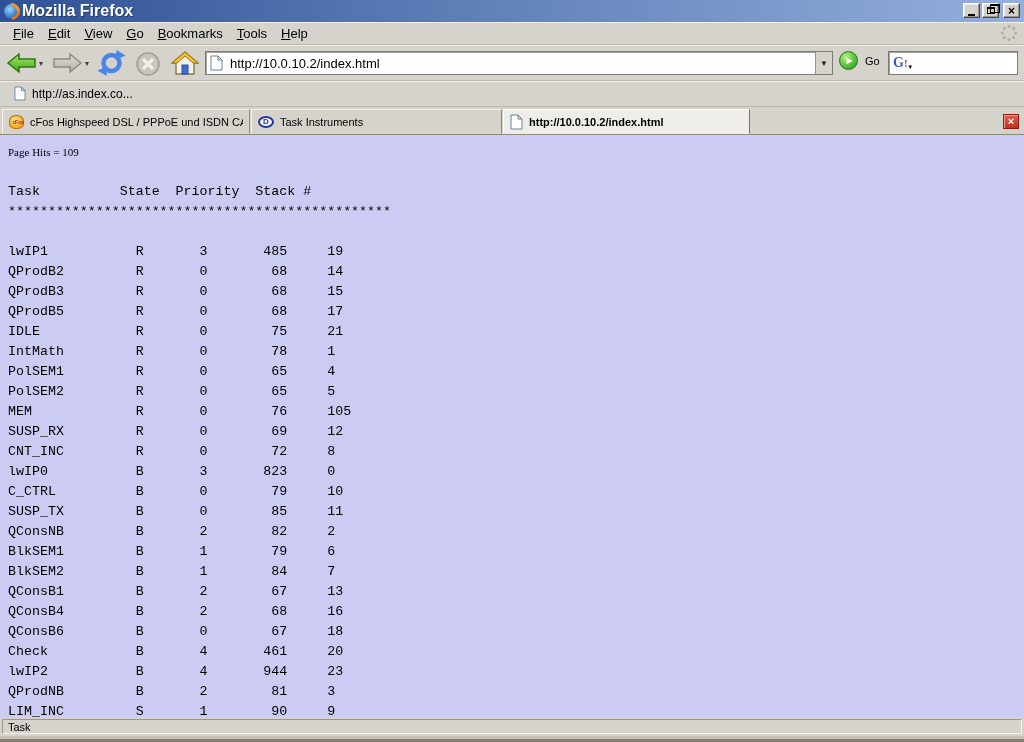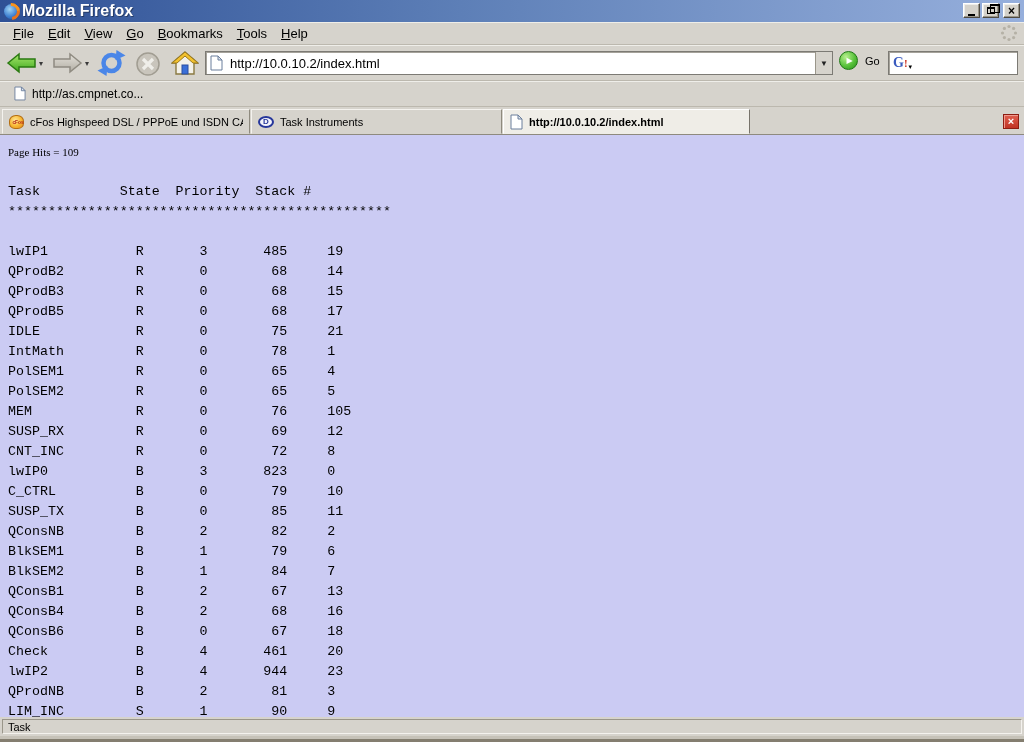--- a/index.html
+++ b/index.html
@@ -253,21 +253,21 @@
     <input type="text" value="" style="">
   </div>
 </div>
 
 <div class="bookmarksbar">
   <div class="bookmark-item">
     <svg width="12" height="15" viewBox="0 0 13 16">
       <path d="M1 1 h7 l4 4 v10 h-11 z" fill="#fff" stroke="#6b7f9c"></path>
       <path d="M8 1 l4 4 h-4 z" fill="#dfe6f0" stroke="#6b7f9c"></path>
     </svg>
-    <span>http://as.cmpnet.co...</span>
+    <span>http://as.index.co...</span>
   </div>
 </div>
 
 <div class="tabbar">
   <div class="tab" style="left:2px; width:248px;">
     <span class="tab-icon-cfos"></span>
     <span class="tab-label">cFos Highspeed DSL / PPPoE und ISDN CAP...</span>
   </div>
   <div class="tab" style="left:251px; width:251px;">
     <span class="tab-icon-dynon">D</span>

